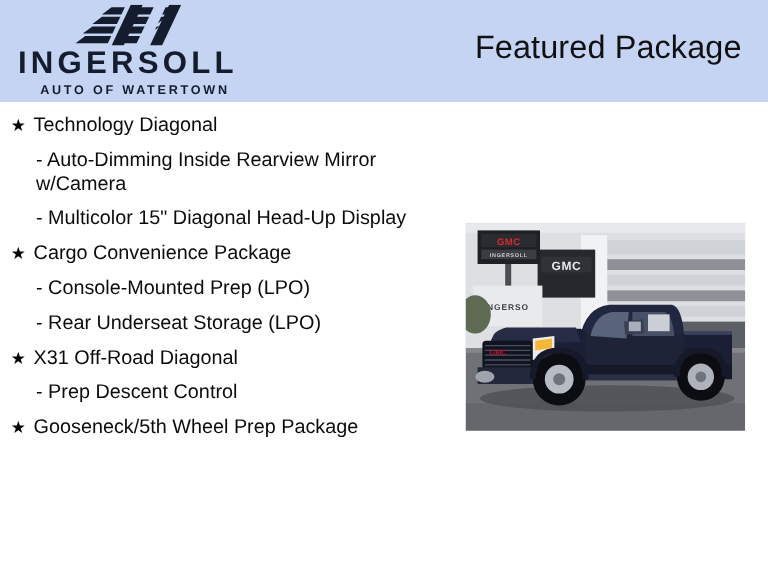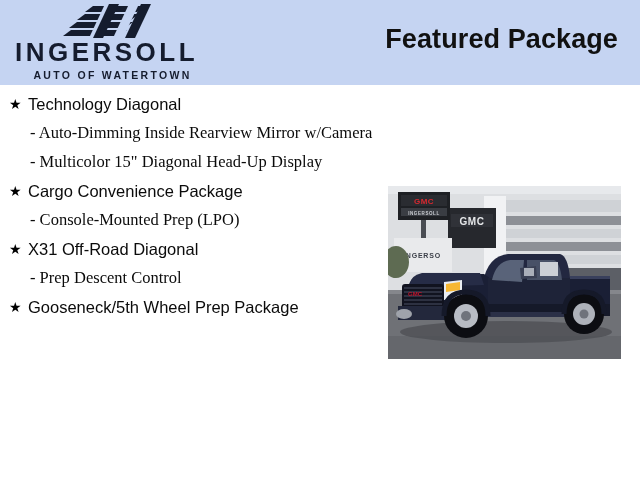--- a/index.html
+++ b/index.html
@@ -63,21 +63,21 @@
     line-height: 1;
     margin-top: 5px;
     padding-left: 15px;
   }
 
   .header-title {
     position: absolute;
     right: 22px;
     top: 24px;
     font-size: 27px;
-    font-weight: bold;
+    font-weight: normal;
     color: #111111;
     letter-spacing: 0.1px;
     white-space: nowrap;
   }
 
   
   .features {
     position: absolute;
     left: 0;
     top: 85px;
@@ -93,21 +93,20 @@
   }
 
   .feat-row.pkg {
     margin-top: 9px;
     padding-left: 9px;
   }
 
   .feat-row.sub {
     margin-top: 9px;
     padding-left: 30px;
-    font-family: Liberation Serif, serif;
   }
 
   .star {
     flex: 0 0 auto;
     width: 19px;
     font-size: 14px;
     line-height: 20px;
     color: #000000;
   }
 
@@ -178,20 +177,23 @@
 
   <div class="feat-row pkg">
     <span class="star">★</span>
     <span class="feat-label">Cargo Convenience Package</span>
   </div>
 
   <div class="feat-row sub">
     <span class="feat-label">- Console-Mounted Prep (LPO)</span>
   </div>
 
+  <div class="feat-row sub">
+    <span class="feat-label">- Rear Underseat Storage (LPO)</span>
+  </div>
 
   <div class="feat-row pkg">
     <span class="star">★</span>
     <span class="feat-label">X31 Off-Road Diagonal</span>
   </div>
 
   <div class="feat-row sub">
     <span class="feat-label">- Prep Descent Control</span>
   </div>
 

